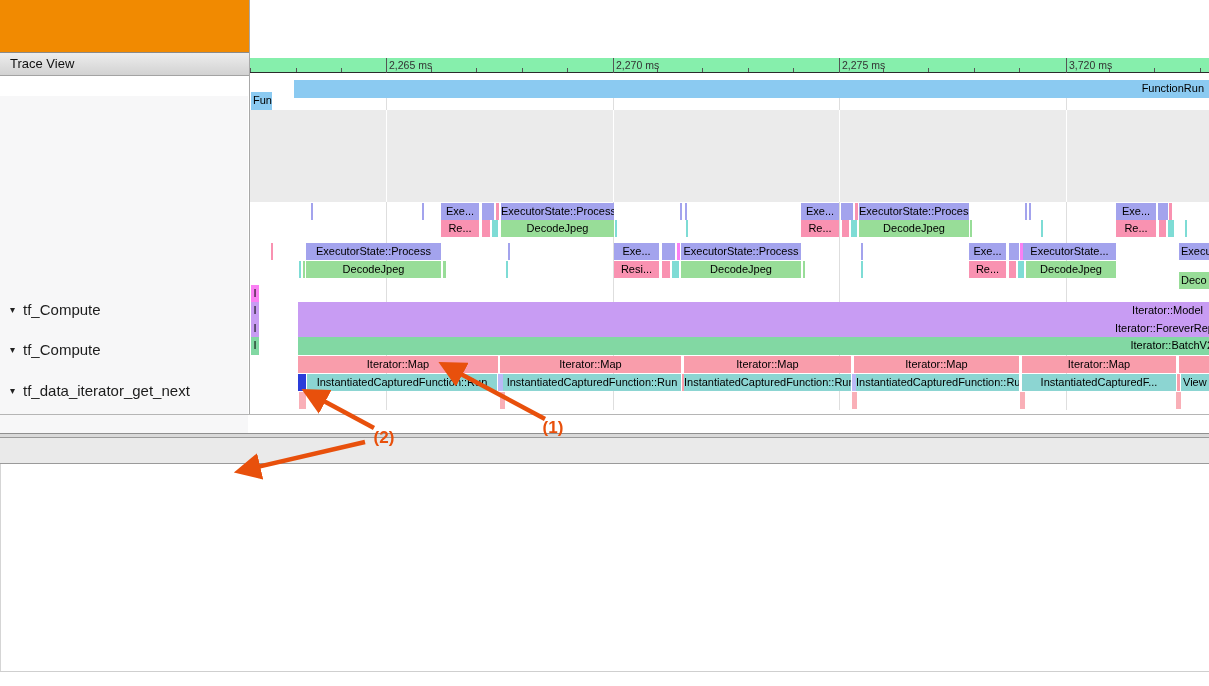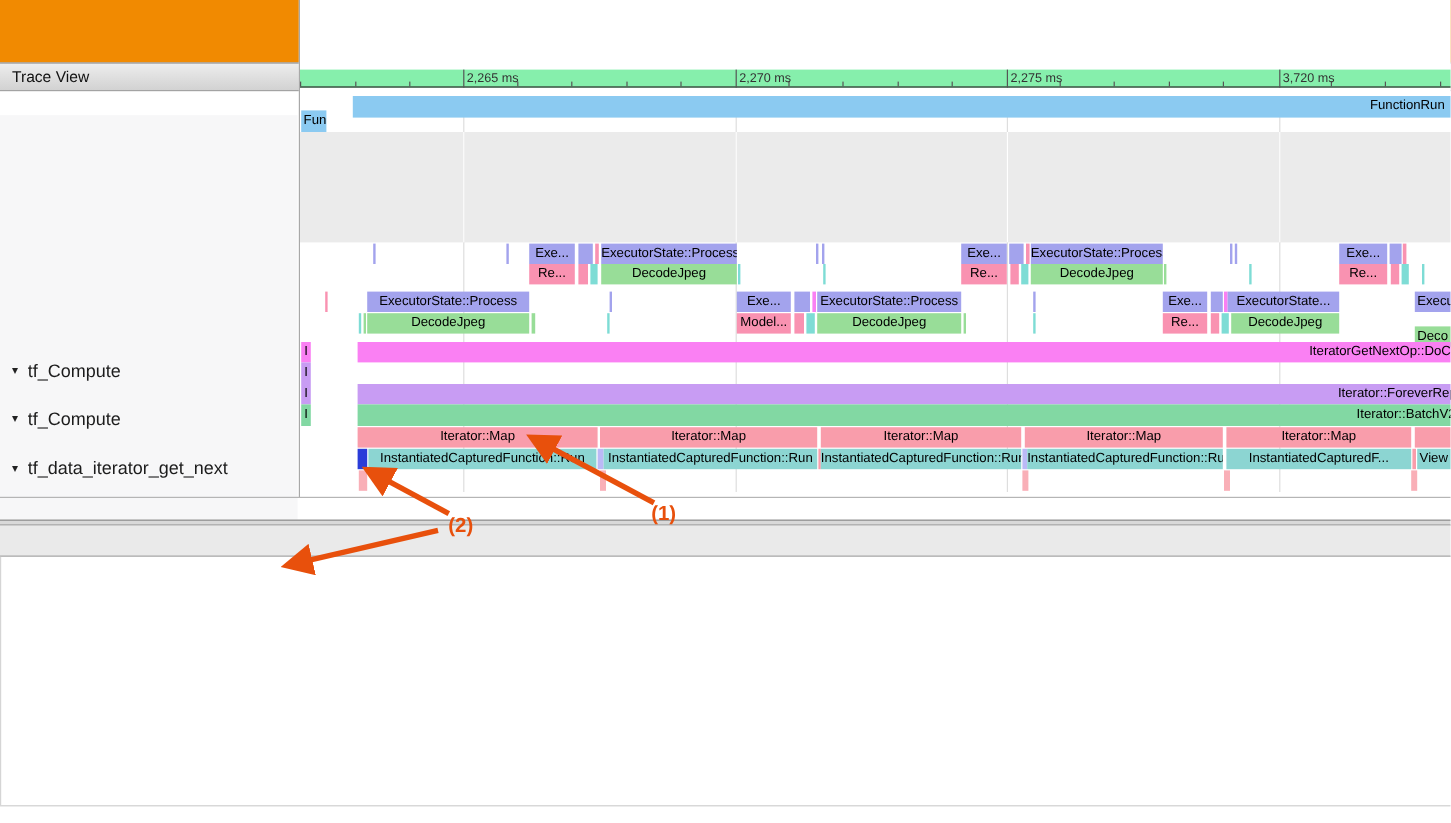--- a/index.html
+++ b/index.html
@@ -188,21 +188,21 @@
         <span>Execut</span>
       </div>
       <div class="seg" style="left: 49px; top: 261px; width: 2px; height: 17px; background: rgb(126, 220, 213);"></div>
       <div class="seg" style="left: 53px; top: 261px; width: 2px; height: 17px; background: rgb(152, 221, 152);"></div>
       <div class="seg" style="left: 56px; top: 261px; width: 135px; height: 17px; background: rgb(152, 221, 152);">
         <span>DecodeJpeg</span>
       </div>
       <div class="seg" style="left: 193px; top: 261px; width: 3px; height: 17px; background: rgb(152, 221, 152);"></div>
       <div class="seg" style="left: 256px; top: 261px; width: 2px; height: 17px; background: rgb(126, 220, 213);"></div>
       <div class="seg" style="left: 364px; top: 261px; width: 45px; height: 17px; background: rgb(249, 146, 177);">
-        <span>Model...</span>
+        <span>Resi...</span>
       </div>
       <div class="seg" style="left: 412px; top: 261px; width: 8px; height: 17px; background: rgb(249, 146, 177);"></div>
       <div class="seg" style="left: 422px; top: 261px; width: 7px; height: 17px; background: rgb(126, 220, 213);"></div>
       <div class="seg" style="left: 431px; top: 261px; width: 120px; height: 17px; background: rgb(152, 221, 152);">
         <span>DecodeJpeg</span>
       </div>
       <div class="seg" style="left: 553px; top: 261px; width: 2px; height: 17px; background: rgb(152, 221, 152);"></div>
       <div class="seg" style="left: 611px; top: 261px; width: 2px; height: 17px; background: rgb(126, 220, 213);"></div>
       <div class="seg" style="left: 719px; top: 261px; width: 37px; height: 17px; background: rgb(249, 146, 177);">
         <span>Re...</span>
@@ -211,25 +211,25 @@
       <div class="seg" style="left: 768px; top: 261px; width: 6px; height: 17px; background: rgb(126, 220, 213);"></div>
       <div class="seg" style="left: 776px; top: 261px; width: 90px; height: 17px; background: rgb(152, 221, 152);">
         <span>DecodeJpeg</span>
       </div>
       <div class="seg al" style="left: 929px; top: 261px; width: 31px; height: 17px; background: rgb(152, 221, 152); margin-top: 11px;">
         <span>Deco</span>
       </div>
       <div class="seg" style="left: 1px; top: 285px; width: 8px; height: 17px; background: rgb(250, 128, 243);">
         <span>I</span>
       </div>
-      <div class="seg ar" style="left: 48px; top: 285px; width: 912px; height: 17px; background: rgb(250, 128, 243);">
-        <span style="right: 1px;">IteratorGetNextOp::DoC</span>
-      </div>
       <div class="seg" style="left: 1px; top: 302px; width: 8px; height: 18px; background: rgb(200, 156, 243);">
         <span>I</span>
+      </div>
+      <div class="seg ar" style="left: 48px; top: 302px; width: 912px; height: 18px; background: rgb(200, 156, 243);">
+        <span style="right: 7px;">Iterator::Model</span>
       </div>
       <div class="seg" style="left: 1px; top: 320px; width: 8px; height: 17px; background: rgb(200, 156, 243);">
         <span>I</span>
       </div>
       <div class="seg ar" style="left: 48px; top: 320px; width: 912px; height: 17px; background: rgb(200, 156, 243);">
         <span style="right: -4px;">Iterator::ForeverRep</span>
       </div>
       <div class="seg" style="left: 1px; top: 337px; width: 8px; height: 18px; background: rgb(130, 216, 163);">
         <span>I</span>
       </div>

